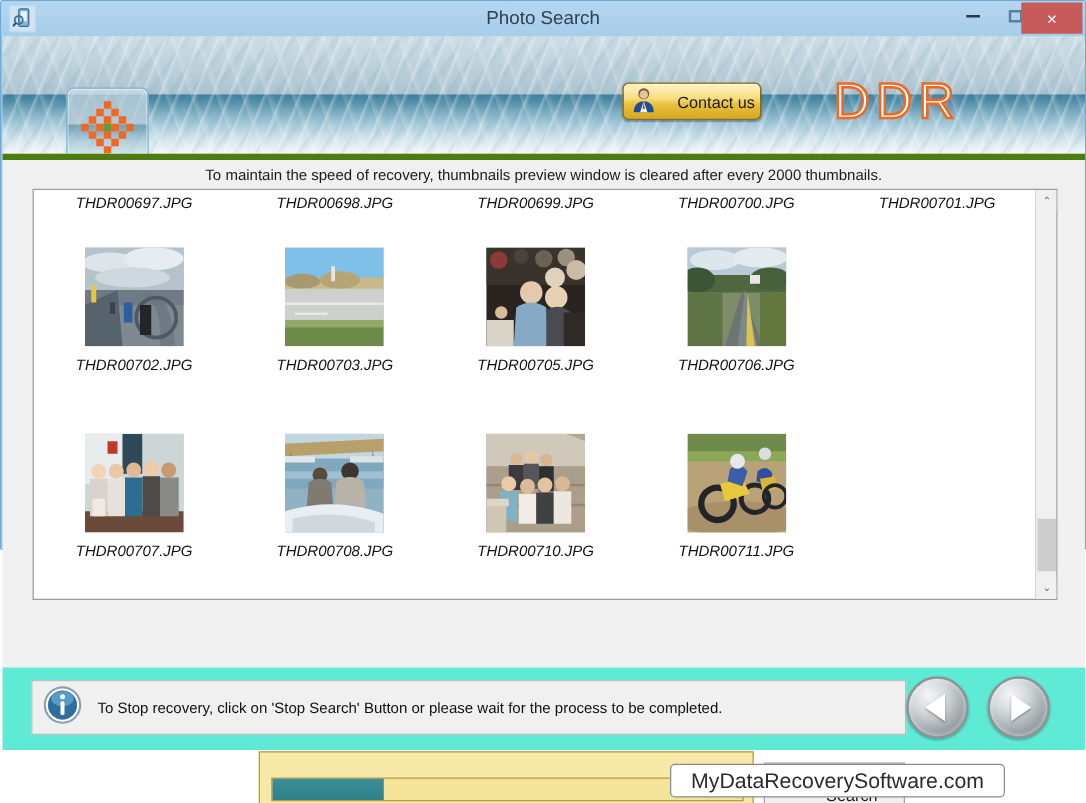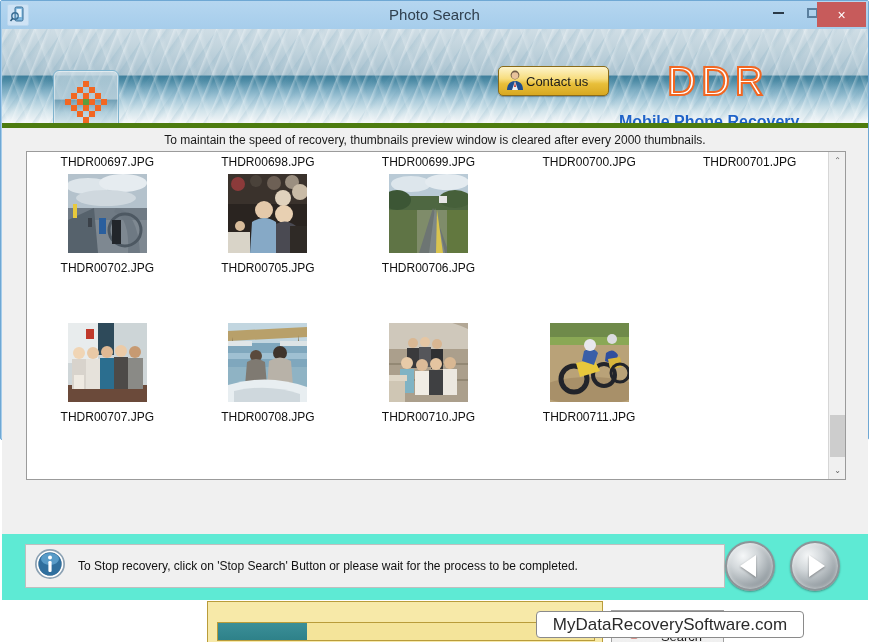--- a/index.html
+++ b/index.html
@@ -105,21 +105,21 @@
     width: 111px; height: 30px;
     border: 1px solid #8a6b18;
     border-radius: 5px;
     background: linear-gradient(to bottom, #fdf4cb 0%, #f7dd7e 42%, #e8bf3a 60%, #d8a821 100%);
     box-shadow: 0 1px 1px rgba(0,0,0,0.28);
     display: flex; align-items: center;
     cursor: pointer;
   }
   #contact-us-icon { margin-left: 5px; flex: 0 0 auto; }
   #contact-us-label {
-    flex: 1; text-align: left; padding-right: 4px;
+    flex: 1; text-align: right; padding-right: 4px;
     font-size: 13px; color: #1a1a1a;
   }
 
   
   #brand-ddr {
     position: absolute; left: 665px; top: 30px;
     font-size: 40px; font-weight: normal; letter-spacing: 5px;
     font-family: "Liberation Sans", sans-serif;
     color: #ffffff;
     -webkit-text-stroke: 2px #f26722;
@@ -158,21 +158,21 @@
     width: 803px; height: 329px;
   }
   .thumb-row {
     display: flex; width: 803px;
   }
   .thumb-row.labels-only { height: 22px; align-items: flex-start; }
   .thumb-row.full { height: 149px; }
   .thumb-cell {
     width: 160.6px;
     display: flex; flex-direction: column;
-    align-items: center; justify-content: flex-start;
+    align-items: center; justify-content: center; font-style: italic;
   }
   .thumb-img {
     width: 79px; height: 79px;
     border: 0; overflow: hidden; position: relative;
     background: #ccc;
   }
   .thumb-label {
     font-size: 12px; color: #101010;
     margin-top: 8px; white-space: nowrap;
   }
@@ -358,21 +358,20 @@
           <circle cx="11" cy="7.6" r="3.4" fill="#e8c39c"></circle>
           <path d="M3 22 C3 15.5 7 13 11 13 C15 13 19 15.5 19 22 Z" fill="#1f4f8f"></path>
           <path d="M11 13 L8 22 L14 22 Z" fill="#f2f2f2"></path>
           <path d="M11 14 L10 19 L12 19 Z" fill="#c2372f"></path>
         </svg>
       </span>
       <span id="contact-us-label">Contact us</span>
     </div>
 
     <div id="brand-ddr">DDR</div>
-    <div id="brand-tagline">Mobile Phone Recovery</div>
   </div>
 
   <div id="main-panel">
 
     <div id="notice-bar">To maintain the speed of recovery, thumbnails preview window is cleared after every 2000 thumbnails.</div>
 
     <div id="thumbnails-panel">
       <div id="thumb-grid">
 
         <div class="thumb-row labels-only">
@@ -407,20 +406,38 @@
                 <path d="M0 46 L26 34 L30 79 L0 79 Z" fill="#56626c"></path>
                 <path d="M48 34 Q70 38 72 79 L60 79 Q62 44 46 38 Z" fill="#6a757f" opacity="0.8"></path>
                 <circle cx="57" cy="56" r="16" fill="none" stroke="#4d5862" stroke-width="3"></circle>
                 <rect x="5" y="30" width="4" height="14" fill="#e8c93b"></rect>
                 <rect x="31" y="44" width="7" height="16" fill="#2a5f9e"></rect>
                 <rect x="44" y="46" width="9" height="24" fill="#22262b"></rect>
                 <rect x="20" y="44" width="4" height="9" fill="#3a4149"></rect>
               </svg>
             </div>
             <div class="thumb-label">THDR00702.JPG</div>
+          </div>
+          <div class="thumb-cell">
+            <div class="thumb-img">
+              <svg class="pic" viewBox="0 0 79 79" preserveAspectRatio="none">
+                <rect width="79" height="79" fill="#cfd2cf"></rect>
+                <rect width="79" height="28" fill="#7fc0e8"></rect>
+                <rect y="24" width="79" height="12" fill="#c8b98c"></rect>
+                <ellipse cx="14" cy="27" rx="14" ry="6" fill="#a89a6e"></ellipse>
+                <ellipse cx="44" cy="26" rx="16" ry="7" fill="#b5a575"></ellipse>
+                <rect x="37" y="15" width="3" height="12" fill="#e7e7e0"></rect>
+                <rect y="33" width="79" height="30" fill="#cdd0cd"></rect>
+                <rect y="63" width="79" height="16" fill="#6e8a4a"></rect>
+                <rect y="58" width="79" height="6" fill="#93a96a"></rect>
+                <rect x="0" y="44" width="79" height="2" fill="#e8eae8"></rect>
+                <rect x="8" y="52" width="26" height="2" fill="#e8eae8"></rect>
+              </svg>
+            </div>
+            <div class="thumb-label">THDR00703.JPG</div>
           </div>
           <div class="thumb-cell">
             <div class="thumb-img">
               <svg class="pic" viewBox="0 0 79 79" preserveAspectRatio="none">
                 <rect width="79" height="79" fill="#2a2420"></rect>
                 <rect width="79" height="30" fill="#3a322c"></rect>
                 <circle cx="10" cy="10" r="7" fill="#8b3a3a"></circle>
                 <circle cx="28" cy="7" r="6" fill="#4a423a"></circle>
                 <circle cx="46" cy="9" r="7" fill="#6d6055"></circle>
                 <circle cx="64" cy="8" r="7" fill="#9b8f80"></circle>

